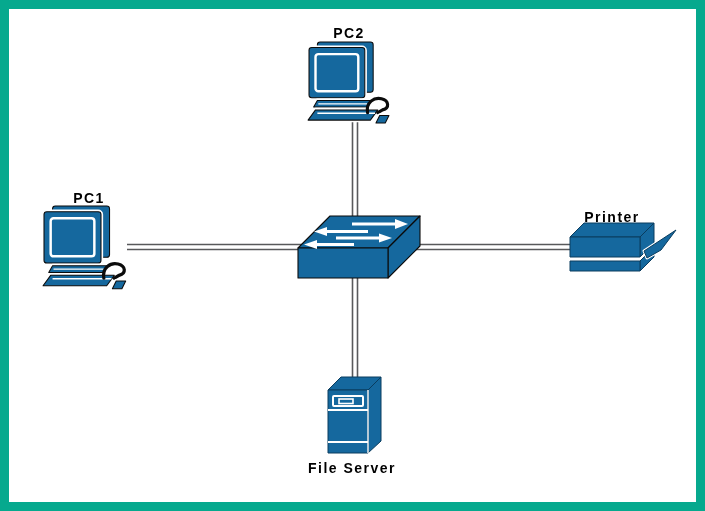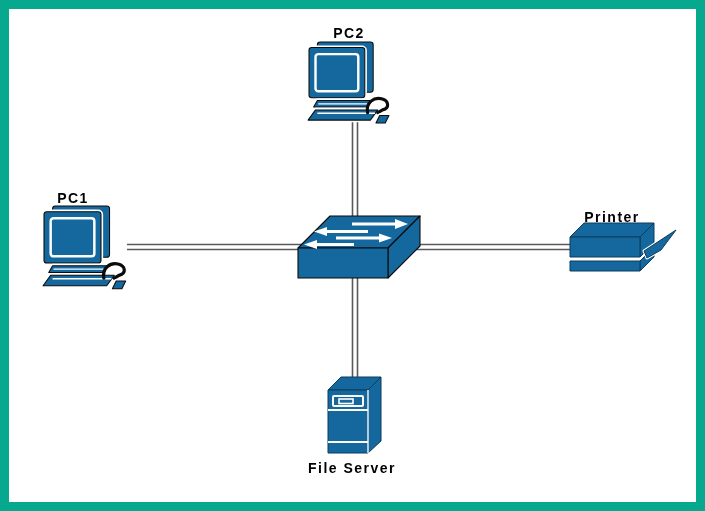--- a/index.html
+++ b/index.html
@@ -130,16 +130,16 @@
 
       <rect x="333" y="396" width="30" height="10" rx="1" fill="none" stroke="#fff" stroke-width="2"></rect>
       <rect x="339" y="399" width="14" height="4.5" fill="var(--device)" stroke="#fff" stroke-width="1.6"></rect>
 
       <line x1="328" y1="410" x2="368" y2="410" class="wline" stroke-width="2"></line>
       <line x1="328" y1="442" x2="368" y2="442" class="wline" stroke-width="2"></line>
     </g>
   </svg>
 
   <div class="node-label" style="left:340px;top:24px;">PC2</div>
-  <div class="node-label" style="left:64px;top:189px;text-align:center;">PC1</div>
+  <div class="node-label" style="left:80px;top:189px;text-align:center;">PC1</div>
   <div class="node-label" style="left:603px;top:208px;">Printer</div>
   <div class="node-label" style="left:343px;top:459px;">File Server</div>
 </div>
 
 </body></html>

